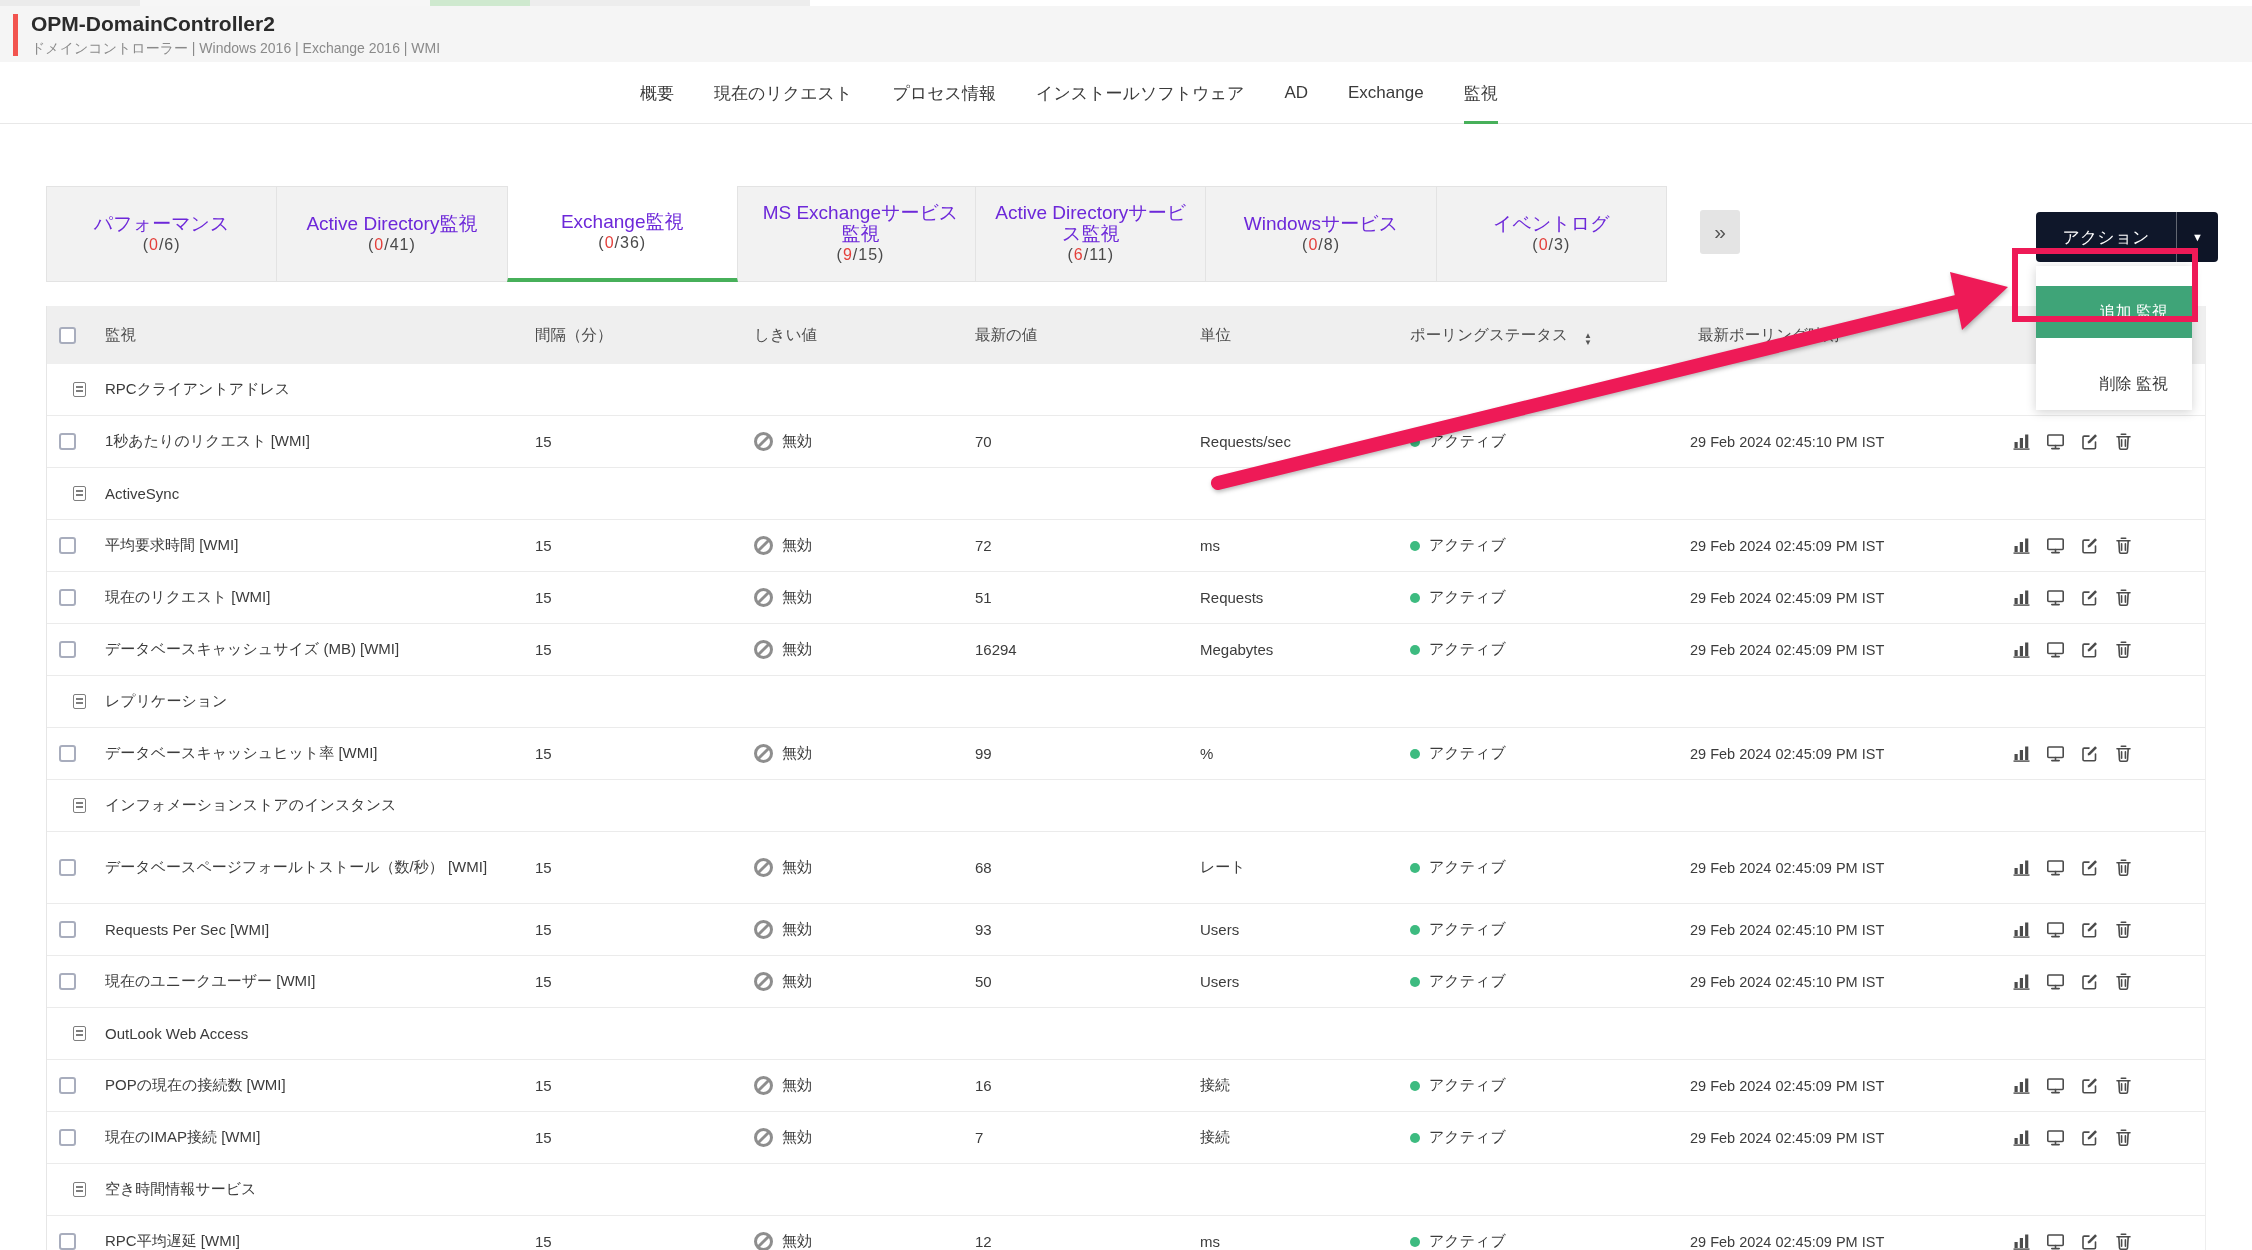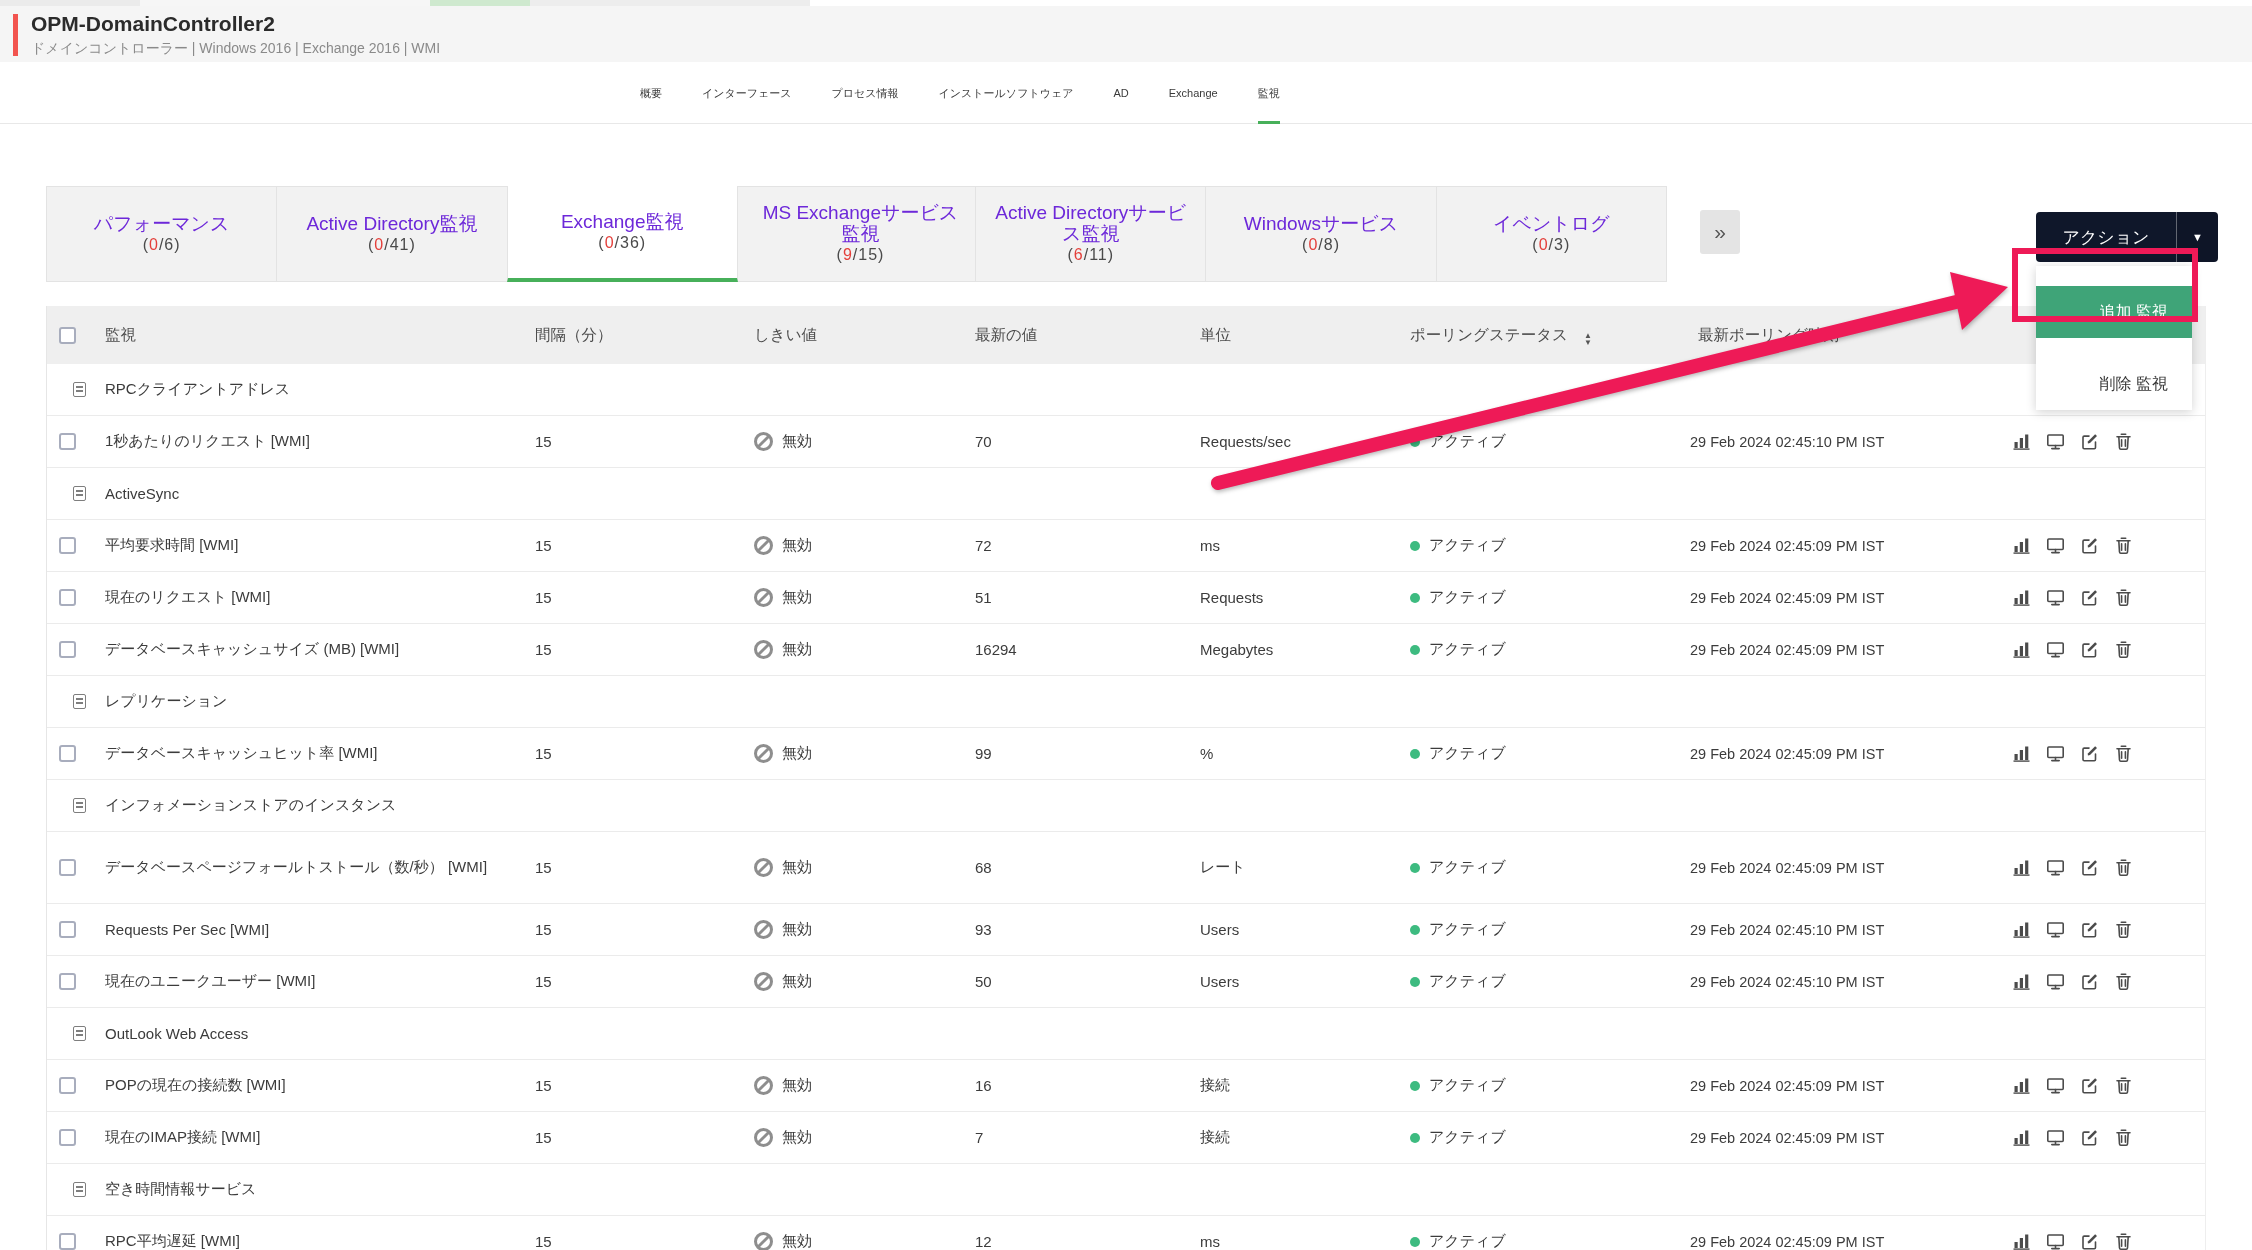--- a/index.html
+++ b/index.html
@@ -16,21 +16,21 @@
 
   
   .dev-header { position:absolute; left:0; top:6px; width:2252px; height:56px; background:#f5f5f5; }
   .accent { position:absolute; left:13px; top:8px; width:5px; height:42px; background:#f2544f; }
   .dev-title { position:absolute; left:31px; top:6px; font-size:21px; font-weight:bold; color:#2b2b2b; }
   .dev-sub { position:absolute; left:31px; top:34px; font-size:14px; color:#8a8a8a; }
 
   
   .main-nav { position:absolute; left:0; top:62px; width:2252px; height:62px; background:#fff; border-bottom:1px solid #e8e8e8; }
   .nav-inner { position:absolute; left:640px; top:0; height:62px; display:flex; gap:40px; align-items:stretch; }
-  .nav-tab { display:flex; align-items:center; font-size:11px; color:#3a3a3a; cursor:pointer; border-bottom:3px solid transparent; padding-top:3px; }
+  .nav-tab { display:flex; align-items:center; font-size:17px; color:#3a3a3a; cursor:pointer; border-bottom:3px solid transparent; padding-top:3px; }
   .nav-tab.active { border-bottom-color:#47b05a; }
 
   
   .tabbar { position:absolute; left:46px; top:186px; width:1621px; height:96px; display:flex; background:#f2f2f2; border:1px solid #e3e3e3; }
   .mtab { flex:1 1 0; border-right:1px solid #e3e3e3; display:flex; flex-direction:column; justify-content:center; align-items:center; text-align:center; padding:4px 10px; cursor:pointer; }
   .mtab:last-child { border-right:none; }
   .mtab .lbl { font-size:19px; color:#6d28d9; line-height:21px; }
   .mtab .cnt { font-size:16px; color:#4a4a4a; line-height:22px; letter-spacing:1px; }
   .mtab .cnt .red { color:#e43f3a; }
   .mtab.active { background:#fff; border-bottom:4px solid #47b05a; margin:-1px 8px -1px -1px; border-left:1px solid #e3e3e3; }
@@ -95,21 +95,21 @@
 
   <div class="dev-header">
     <span class="accent"></span>
     <div class="dev-title">OPM-DomainController2</div>
     <div class="dev-sub">ドメインコントローラー | Windows 2016 | Exchange 2016 | WMI</div>
   </div>
 
   <div class="main-nav">
     <div class="nav-inner">
       <span class="nav-tab">概要</span>
-      <span class="nav-tab">インターフェース</span>
+      <span class="nav-tab">現在のリクエスト</span>
       <span class="nav-tab">プロセス情報</span>
       <span class="nav-tab">インストールソフトウェア</span>
       <span class="nav-tab">AD</span>
       <span class="nav-tab">Exchange</span>
       <span class="nav-tab active">監視</span>
     </div>
   </div>
 
   <div class="tabbar">
     <div class="mtab">

